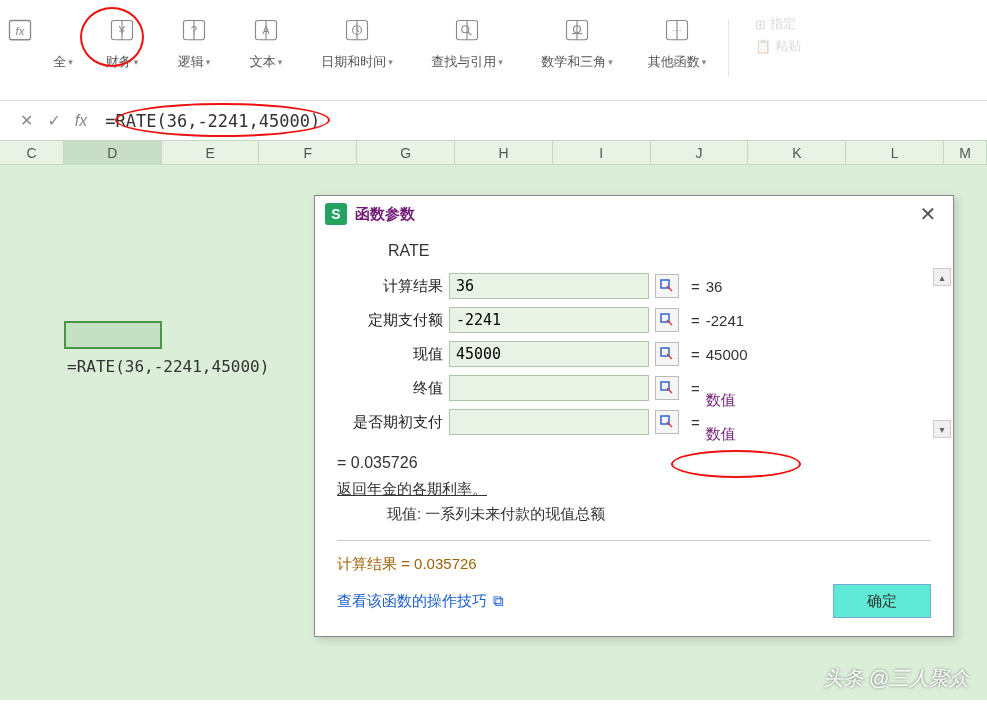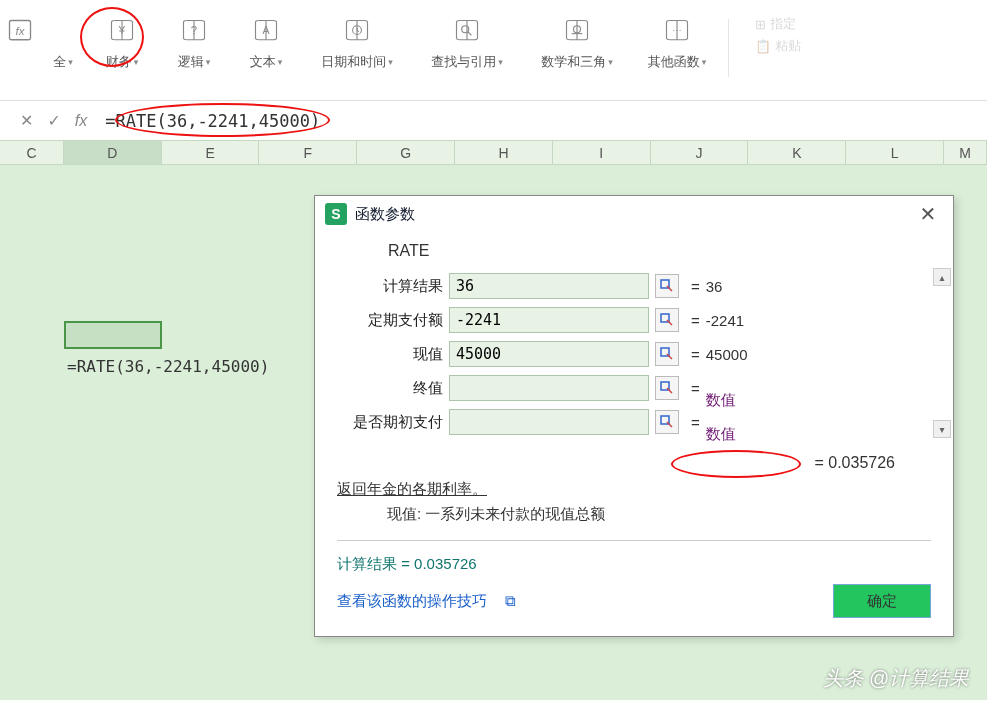--- a/index.html
+++ b/index.html
@@ -32,42 +32,42 @@
 
 .grid-area { position:relative; height: 560px; background:#daeed8; border-top:1px solid #c4d8c2;}
 .col-headers { display:flex; height:24px; background:#e8f3e6; border-bottom:1px solid #c4d8c2;}
 .ch { border-right:1px solid #c4d8c2; font-size:14px; color:#555; display:flex; align-items:center; justify-content:center; }
 .formula-cell-sel { position:absolute; left:64px; top:180px; width:98px; height:28px; border:2px solid #4a9547; background:#c5e0c2;}
 .formula-echo { position:absolute; left:67px; top:216px; font-family: Consolas, monospace; font-size:16px; color:#333;}
 
 .dialog { position:absolute; left:314px; top:195px; width:640px; background:#fff; border:1px solid #888; box-shadow: 3px 3px 8px rgba(0,0,0,0.15); z-index:10;}
 .dlg-title-bar { height:36px; display:flex; align-items:center; padding:0 10px; background:#fff;}
 .dlg-icon { width:22px; height:22px; background:#23a35f; border-radius:3px; color:#fff; font-size:14px; font-weight:bold; display:flex; align-items:center; justify-content:center; margin-right:8px;}
-.dlg-title { font-size:15px; flex:1; color:#0f172a;}
+.dlg-title { font-size:15px; flex:1; color:#701a75;font-weight:bold;}
 .dlg-close { width:30px; height:30px; display:flex; align-items:center; justify-content:center; font-size:20px; color:#555;}
 .dlg-body { padding: 4px 22px 18px 22px; position:relative;}
 .fn-name { font-size:16px; padding: 6px 8px 10px 8px; color:#333;margin-left:43px;}
 .param-row { display:flex; align-items:center; height:32px; margin-bottom:2px;}
 .param-lbl { width:112px; text-align:right; font-size:15px; color:#222; padding-right:6px;}
 .param-input { width:200px; height:26px; border:1px solid #acc6aa; background:#e8f3e6; font-size:15px; padding:2px 6px; font-family: Consolas, monospace;}
 .param-select-btn { width:24px; height:24px; border:1px solid #bbb; background:#f5f5f5; margin-left:6px; display:flex; align-items:center; justify-content:center;}
 .param-eq { margin-left:12px; font-size:15px; color:#333; }
 .param-evalval { margin-left:6px; font-size:15px; color:#333;}
 .param-evalval.dim { color:#701a75;margin-top:24px; }
 .scroll-arrow { position:absolute; right:2px; width:18px; height:18px; background:#f0f0f0; border:1px solid #ccc; display:flex; align-items:center; justify-content:center; font-size:10px; color:#666;}
-.result-preview { text-align:right; font-size:16px; color:#333; padding: 14px 36px 6px 0;}
+.result-preview { text-align:left; font-size:16px; color:#333; padding: 14px 36px 6px 0;}
 .dlg-sep { border-top:1px solid #ccc; margin:6px 0 10px 0;}
 .desc-line1 { font-size:15px; color:#333; padding: 2px 0 6px 0; text-decoration: underline;}
 .desc-line2 { font-size:15px; color:#333; padding: 0 0 10px 50px;}
-.calc-result { font-size:15px; color:#0f766e; padding:4px 0 10px 0;}
+.calc-result { font-size:15px; color:#a16207; padding:4px 0 10px 0;}
 .dlg-footer { display:flex; align-items:center; }
-.help-link { color:#1a5fc9; font-size:15px; display:flex; align-items:center; gap:18px; text-decoration:none;}
+.help-link { color:#1a5fc9; font-size:15px; display:flex; align-items:center; gap:6px; text-decoration:none;}
 .dlg-buttons { margin-left:auto; display:flex; gap:12px;}
 .dlg-btn { width:98px; height:34px; border:1px solid #bbb; font-size:15px; color:#333; background:#f8f8f8;}
-.dlg-btn.primary { border:1px solid #7aa6d6; background:#22c55e;text-align:center;}
+.dlg-btn.primary { border:1px solid #7aa6d6; background:#5eead4;text-align:center;}
 
 .watermark { position:absolute; right:18px; bottom:12px; font-size:20px; color:#fff; font-style:italic; text-shadow:0 0 3px rgba(0,0,0,0.55); z-index:5;}
 
 .book-svg { width:30px; height:28px; }
 </style>
 </head>
 <body>
 
 <div class="ribbon">
   <div class="rbtn" style="width:40px">
@@ -306,13 +306,13 @@
         <span>查看该函数的操作技巧</span>
         <span>⧉</span>
       </a>
       <div class="dlg-buttons">
         <button class="dlg-btn primary">确定</button>
       </div>
     </div>
   </div>
 </div>
 
-<div class="watermark">头条 @计算结果</div>
+<div class="watermark">头条 @三人聚众</div>
 
 </body></html>

